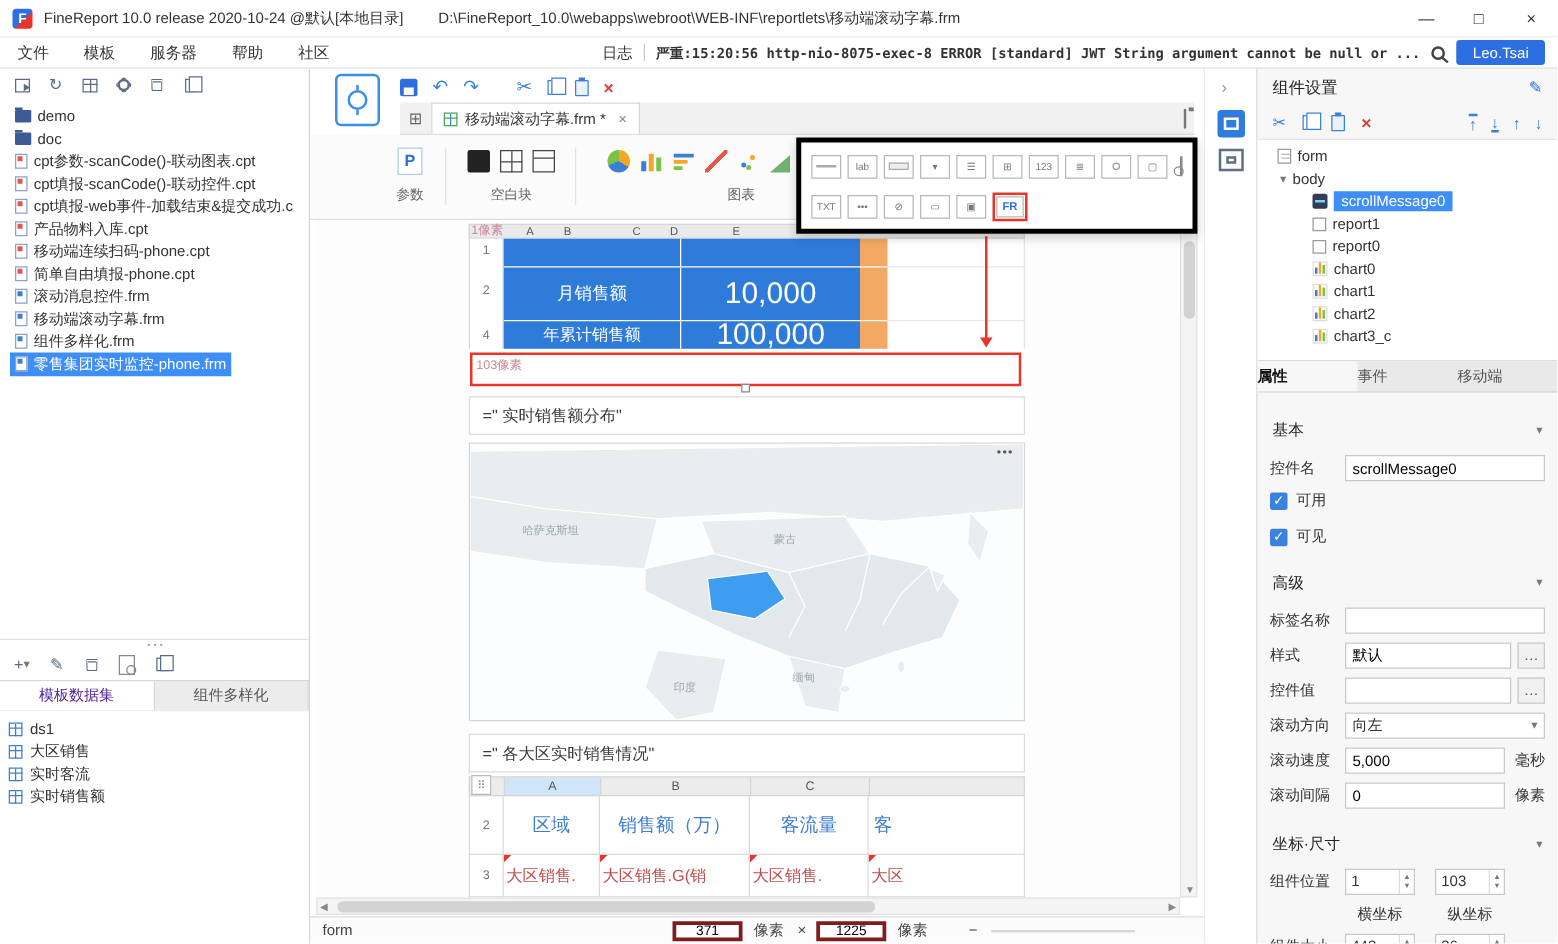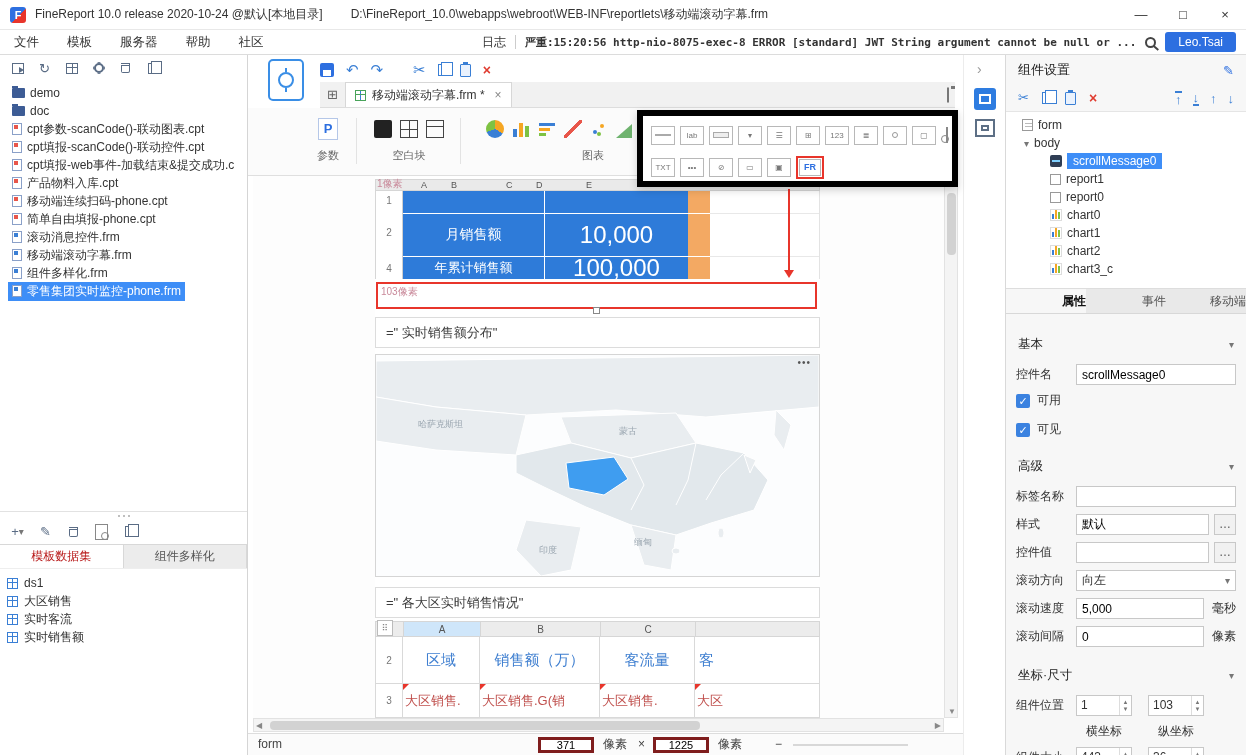--- a/index.html
+++ b/index.html
@@ -43,21 +43,21 @@
 .folder-ico{width:13px;height:10px;background:#3d5c95;border-radius:1px;position:relative;flex:none}
 .folder-ico::before{content:"";position:absolute;top:-2px;left:0;width:6px;height:2px;background:#3d5c95}
 .file-ico{width:10px;height:12px;background:#fff;border:1px solid #8aa0c8;position:relative;flex:none}
 .file-ico.cpt::after{content:"";position:absolute;left:1px;top:1px;width:4px;height:4px;background:#e8564a}
 .file-ico.frm::after{content:"";position:absolute;left:1px;top:1px;width:4px;height:4px;background:#3a7fd5}
 .splitter{height:8px;border-top:1px solid #e2e2e2;display:flex;align-items:center;justify-content:center;gap:3px;flex:none}
 .splitter i{width:2px;height:2px;background:#aaa;border-radius:50%}
 .ds-toolbar{height:25px;display:flex;align-items:center;gap:13px;padding:0 10px;flex:none}
 .ds-tabs{height:24px;display:flex;flex:none;background:#ececec;border-top:1px solid #d8d8d8}
 .ds-tab{flex:1;text-align:center;line-height:22px;color:#555;border-right:1px solid #d8d8d8}
-.ds-tab.active{background:#fff;color:#b91c1c}
+.ds-tab.active{background:#fff;color:#4c1d95}
 .ds-list{height:187px;flex:none;background:#fff;padding-top:5px;border-top:1px solid #eee}
 .ds-row{height:18px;display:flex;align-items:center;gap:6px;padding-left:7px}
 .db-ico{width:11px;height:11px;border:1px solid #3a7fd5;background:linear-gradient(#3a7fd5,#3a7fd5) 0 3px/11px 1px no-repeat,linear-gradient(#3a7fd5,#3a7fd5) 4px 0/1px 11px no-repeat;flex:none}
 
 
 .main{position:absolute;left:248px;top:55px;width:715px;bottom:0;background:#fff}
 .big-tool{position:absolute;left:20px;top:4px;width:36px;height:42px;border:2px solid #3a8ee6;border-radius:5px;display:flex;align-items:center;justify-content:center}
 .watch{width:16px;height:16px;border:2px solid #3a8ee6;border-radius:50%;position:relative}
 .watch::before{content:"";position:absolute;left:5px;top:-6px;width:2px;height:4px;background:#3a8ee6}
 .watch::after{content:"";position:absolute;left:5px;bottom:-6px;width:2px;height:4px;background:#3a8ee6}
@@ -98,21 +98,21 @@
 .c-line{width:18px;height:18px;background:linear-gradient(135deg,transparent 44%,#e8564a 44%,#e8564a 56%,transparent 56%)}
 .c-scatter{width:18px;height:18px;position:relative}
 .c-scatter::before{content:"";position:absolute;left:3px;top:10px;width:4px;height:4px;border-radius:50%;background:#3a7fd5;box-shadow:7px -6px 0 #f5a623,4px 2px 0 #7ec243}
 .c-area{width:0;height:0;border-left:16px solid transparent;border-bottom:14px solid #6fb36f;margin-top:3px}
 .c-globe{width:17px;height:17px;border-radius:50%;border:1px solid #2d8fd5;background:radial-gradient(circle at 40% 40%,#bfe0f7 0 40%,#6ab4e8 41%)}
 .c-gauge{width:18px;height:10px;border-radius:18px 18px 0 0;border:2px solid #9b59b6;border-bottom:none;margin-top:4px}
 .pal-caret{color:#888;font-size:11px;margin-left:4px}
 .vsep{position:absolute;top:10px;width:1px;height:46px;background:#e3e3e3}
 
 
-.wpopup{position:absolute;left:389px;top:55px;width:321px;height:77px;background:#fff;border:6px solid #000000;box-shadow:0 3px 8px rgba(0,0,0,.18);z-index:6;padding:7px 8px}
+.wpopup{position:absolute;left:389px;top:55px;width:321px;height:77px;background:#fff;border:4px solid #000000;box-shadow:0 3px 8px rgba(0,0,0,.18);z-index:6;padding:7px 8px}
 .wrow{display:flex;align-items:center;gap:5px;height:24px}
 .wicon{width:24px;height:19px;border:1px solid #b8b8b8;background:#fff;display:flex;align-items:center;justify-content:center;font-size:8px;color:#777;flex:none}
 .wicon i{width:70%;height:2px;background:#aaa}
 .wicon .cdot{width:6px;height:6px;border:1px solid #999;border-radius:50%}
 .fr-box{border:2px solid #e8352b;padding:1px;display:flex}
 .fr-ico{width:22px;height:17px;border:1px solid #b8b8b8;display:flex;align-items:center;justify-content:center;color:#2d6fe0;font-weight:bold;font-size:9px}
 .wp-sep{width:1px;height:20px;background:#ddd;margin-left:auto}
 .doc-search{width:13px;height:16px;border:1px solid #888;position:relative;background:#fff}
 .doc-search::after{content:"";position:absolute;right:-2px;bottom:-1px;width:6px;height:6px;border:1px solid #888;border-radius:50%}
 .drop-arrow{position:absolute;left:540px;top:134px;width:2px;height:86px;background:#e8352b;z-index:5}
@@ -183,21 +183,21 @@
 .caret{color:#777;font-size:10px}
 .doc-ico{width:11px;height:12px;border:1px solid #999;background:linear-gradient(#bbb,#bbb) 2px 3px/7px 1px no-repeat,linear-gradient(#bbb,#bbb) 2px 6px/7px 1px no-repeat;flex:none}
 .rep-ico{width:11px;height:11px;border:1px solid #999;background:#fff;flex:none}
 .scr-ico{width:12px;height:12px;background:#2f3e55;border-radius:2px;position:relative;flex:none}
 .scr-ico::after{content:"";position:absolute;left:2px;top:5px;width:8px;height:2px;background:#7fd0ff}
 .cht-ico{width:12px;height:12px;display:flex;align-items:flex-end;gap:1px;padding:1px;border:1px solid #ddd;flex:none}
 .cht-ico i{flex:1;background:#3a7fd5}
 .cht-ico i:nth-child(2){background:#f5a623}
 .cht-ico i:nth-child(3){background:#7ec243}
 .rp-tabs{height:25px;display:flex;background:#e9e9e9;border-bottom:1px solid #d8d8d8;flex:none}
-.rp-tab{flex:1;text-align:right;line-height:24px;color:#555}
+.rp-tab{flex:1;text-align:left;line-height:24px;color:#555}
 .rp-tab.active{background:#f7f7f7;color:#111;font-weight:bold}
 .rp-props{flex:1;overflow:hidden;padding-top:2px}
 .rp-section{display:flex;align-items:center;justify-content:space-between;padding:0 12px;height:25px;margin-top:16px;color:#222;font-size:12.5px}
 .rp-field{display:flex;align-items:center;margin:7px 10px}
 .flabel{width:60px;flex:none;color:#333}
 .rp-input{flex:1;height:21px;border:1px solid #c8c8c8;background:#fff;padding:0 5px;font-size:12px;font-family:inherit;min-width:0}
 .rp-input.fix{flex:none;width:128px}
 .rp-ellipsis{width:22px;height:21px;margin-left:5px;border:1px solid #c8c8c8;background:#f1f1f1;text-align:center;line-height:18px;color:#555;flex:none}
 .rp-select{flex:1;height:21px;border:1px solid #c8c8c8;background:#fff;display:flex;align-items:center;padding:0 5px;position:relative}
 .rp-select .caret{margin-left:auto}

